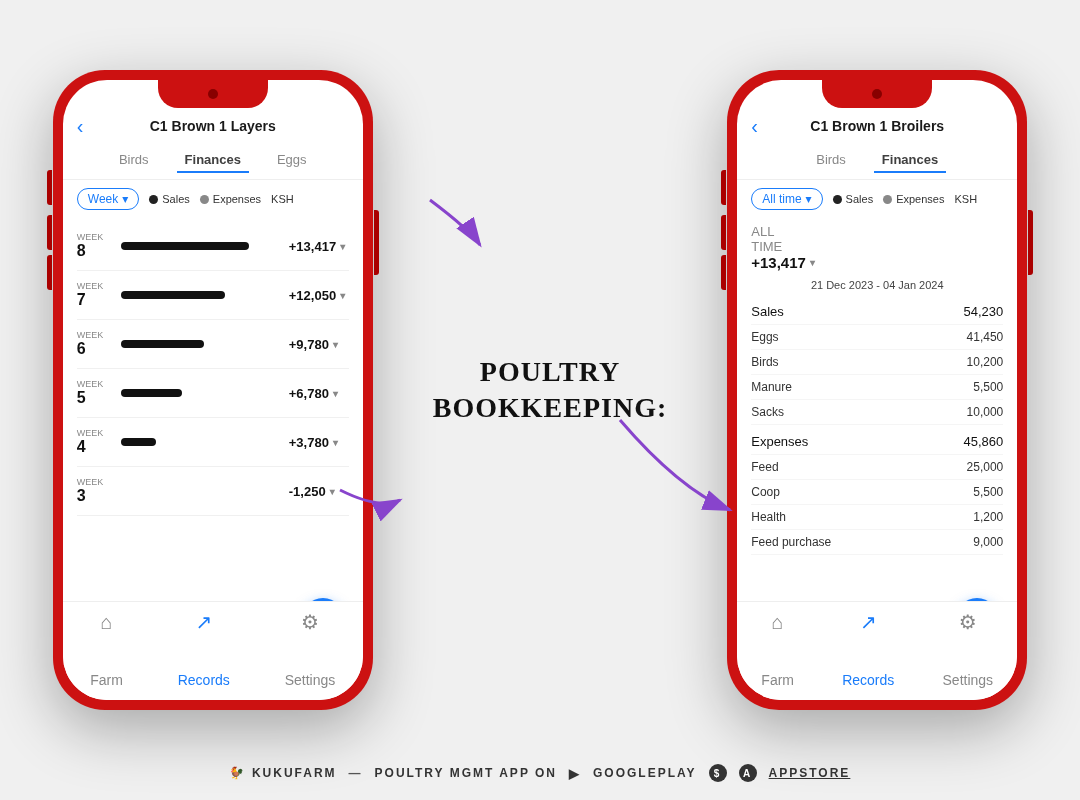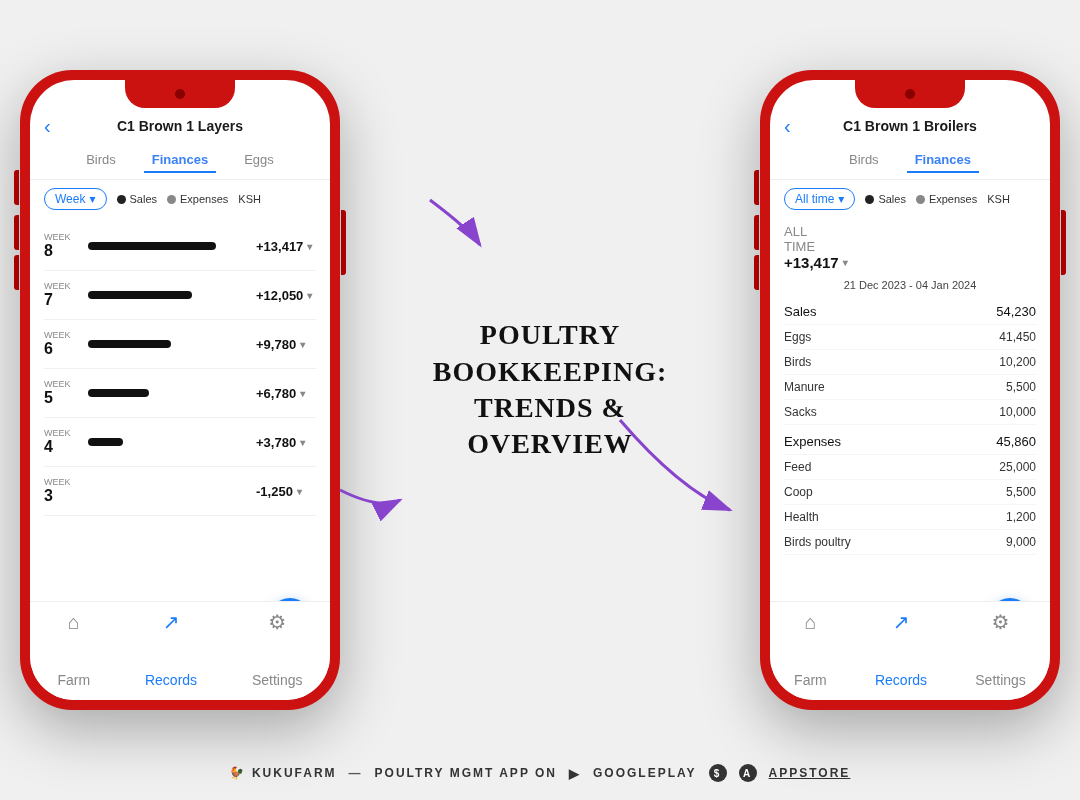--- a/index.html
+++ b/index.html
@@ -139,21 +139,21 @@
       padding: 6px 16px;
       border-bottom: 1px solid #eee;
     }
     .tab {
       font-size: 13px;
       color: #888;
       padding: 4px 8px;
       cursor: pointer;
     }
     .tab.active {
-      color: #3b82f6;
+      color: #404040;
       border-bottom: 2px solid #1a7cfa;
       font-weight: 600;
     }
 
     
     .filter-bar {
       display: flex;
       align-items: center;
       gap: 10px;
       padding: 8px 14px;
@@ -476,21 +476,20 @@
             <span class="nav-label">Settings</span>
           </div>
         </div>
       </div>
     </div>
   </div>
 
   <div class="center-text">
     <div>poultry</div>
     <div>bookkeeping:</div>
-    <div>Trends &amp; Overview</div>
   </div>
 
   <div class="phone phone-right">
     <div class="phone-inner">
       <div class="screen">
 
         <div class="notch">
           <div class="notch-dot"></div>
         </div>
 
@@ -564,21 +563,21 @@
   </div>
               <div class="finance-row">
     <span class="label">Coop</span>
     <span class="value">5,500</span>
   </div>
               <div class="finance-row">
     <span class="label">Health</span>
     <span class="value">1,200</span>
   </div>
               <div class="finance-row">
-    <span class="label">Birds poultry</span>
+    <span class="label">Feed purchase</span>
     <span class="value">9,000</span>
   </div>
             </div>
         </div>
 
         <div class="fab">+</div>
 
         <div class="bottom-nav">
           <div class="nav-item">
             <span class="nav-icon">⌂</span>

